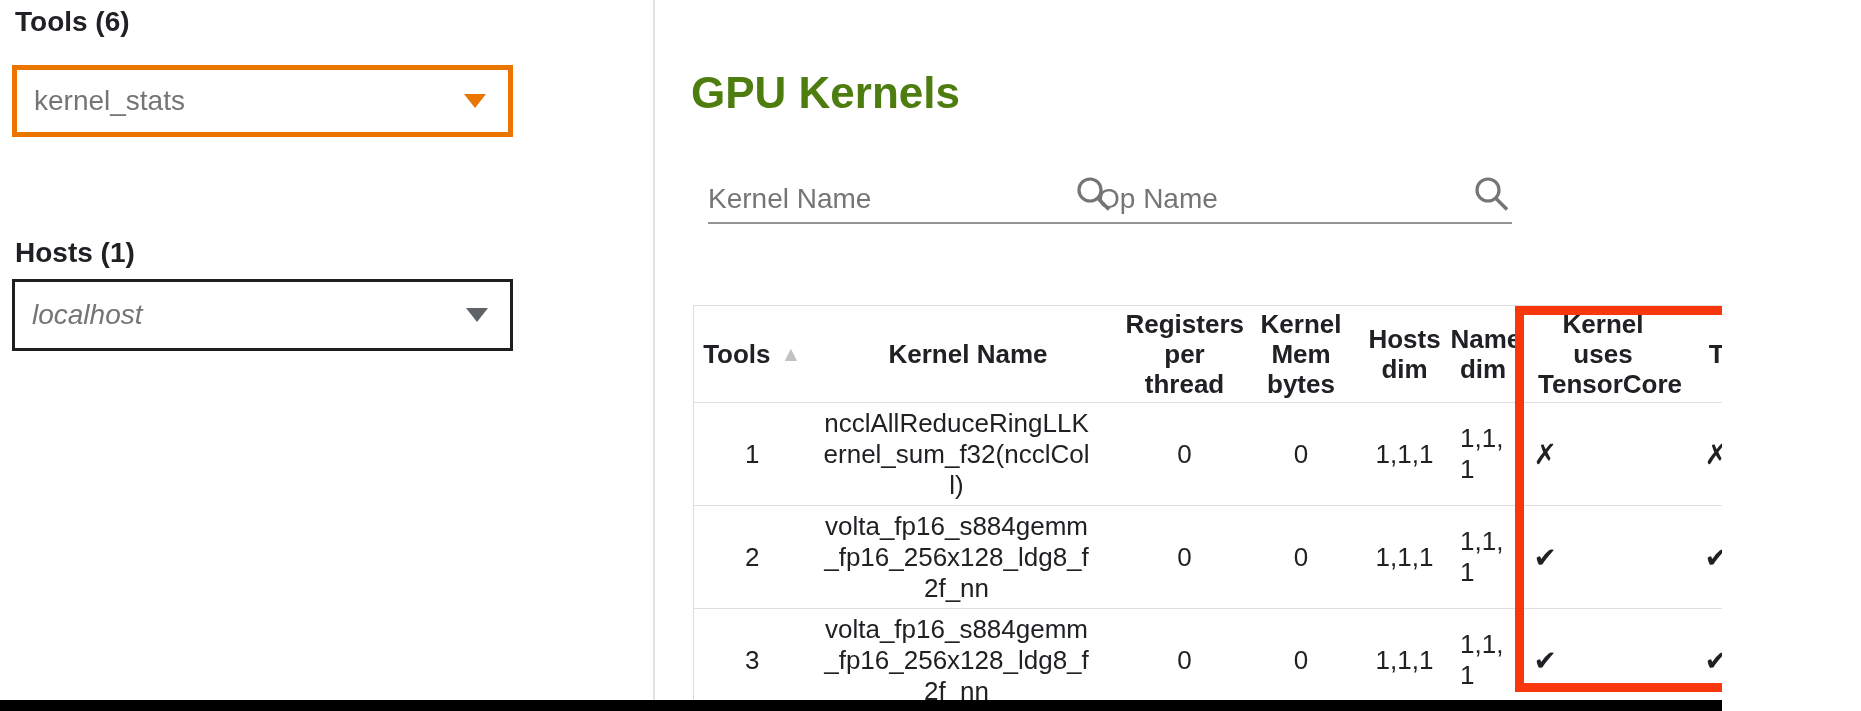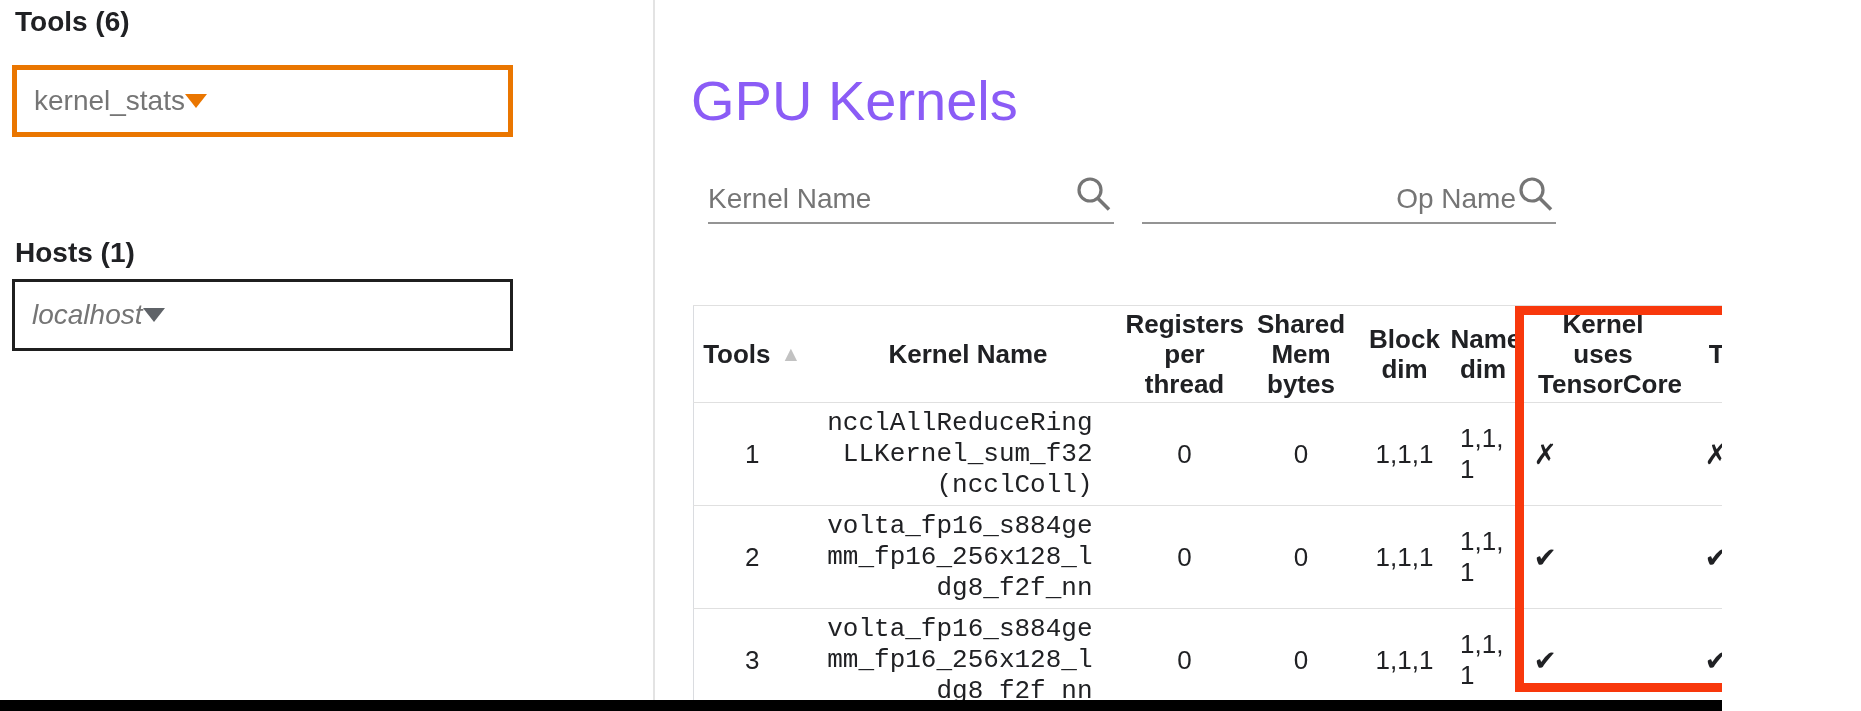--- a/index.html
+++ b/index.html
@@ -7,56 +7,56 @@
     position:relative;width:1722px;height:711px;background:#ffffff;
     font-family:"Liberation Sans","DejaVu Sans",sans-serif;color:#202124;
     overflow:hidden;
   }
   
   .sidebar-heading{position:absolute;left:15px;font-size:28px;font-weight:700;color:#202124;}
   #tools-heading{top:6px;}
   #hosts-heading{top:237px;}
   .select-box{
     position:absolute;left:12px;width:501px;height:72px;box-sizing:border-box;
-    display:flex;align-items:center;
+    display:flex;align-items:center;justify-content:space-between;
     padding:0 22px 0 17px;background:#fff;cursor:pointer;
   }
   #tools-select{top:65px;border:5px solid var(--accent,#ea7600);}
   #hosts-select{top:279px;border:3px solid #1f1f1f;font-style:italic;}
   .select-text{font-size:28px;color:#757575;}
   .caret{width:0;height:0;border-left:11px solid transparent;border-right:11px solid transparent;border-top:14px solid #5f6368;}
   #tools-caret{border-top-color:var(--accent,#ea7600);}
   .divider{position:absolute;left:653px;top:0;width:2px;height:700px;background:#e3e3e3;}
   
-  .page-title{position:absolute;left:691px;top:68px;font-size:56px;font-weight:400;color:#8b5cf6;}
+  .page-title{position:absolute;left:691px;top:68px;font-size:44px;font-weight:700;color:#4d7c0f;}
   .search-field{
     position:absolute;top:168px;height:56px;box-sizing:border-box;
     border-bottom:2px solid #949494;
     display:flex;align-items:flex-end;justify-content:space-between;padding-bottom:7px;
   }
   #kernel-name-field{left:708px;width:406px;}
-  #op-name-field{left:1142px;width:414px;justify-content:flex-end;}
+  #op-name-field{left:1098px;width:414px;}
   .search-placeholder{font-size:28px;color:#757575;}
   .search-icon svg{width:40px;height:40px;display:block;}
   
   .table-wrap{position:absolute;left:693px;top:305px;}
   table{border-collapse:collapse;table-layout:fixed;width:1164px;background:#fff;}
   table,th,td{border:1px solid #e0e0e0;border-left:none;border-right:none;}
   table{border:1px solid #dadce0;}
   thead th{
     height:96px;font-size:26px;font-weight:700;line-height:30px;color:#202124;
     text-align:center;vertical-align:middle;padding:0;cursor:pointer;background:#fff;
   }
   tbody td{
     height:102px;font-size:26px;line-height:31px;color:#202124;
     text-align:center;vertical-align:middle;padding:0;
   }
   th .hdr-constrain{display:inline-block;max-width:130px;}
   .sort-arrow{color:#c2c2c2;font-size:21px;margin-left:10px;vertical-align:2px;}
-  td.col-kernel div{width:272px;margin-left:10px;text-align:right;word-break:break-all;font-family:Liberation Mono, monospace;}
+  td.col-kernel div{width:272px;margin-left:10px;text-align:center;word-break:break-all;}
   td.col-grid div{width:46px;margin:0 auto;text-align:left;word-break:break-all;}
   td.col-tc1{text-align:left;padding-left:18px;font-size:28px;}
   td.col-tc2{text-align:left;padding-left:14px;font-size:28px;}
   
   .annotation-box{
     position:absolute;left:1515px;top:306px;width:346px;height:386px;
     box-sizing:border-box;border:9px solid var(--annotation,#f8380c);pointer-events:none;
   }
   .bottom-bar{position:absolute;left:0;top:700px;width:1861px;height:11px;background:#000;}
 </style>
@@ -115,22 +115,22 @@
           <col style="width:175px">
           <col style="width:167px">
       </colgroup>
       <thead>
         <tr>
           <th>
             <span>Tools</span><span class="sort-arrow">▲</span>
           </th>
           <th>Kernel Name</th>
           <th>Registers per thread</th>
-          <th>Shared Mem bytes</th>
-          <th>Block dim</th>
+          <th>Kernel Mem bytes</th>
+          <th>Hosts dim</th>
           <th>Name dim</th>
           <th>
             <span class="hdr-constrain">Kernel uses TensorCore</span>
           </th>
           <th>
             <span class="hdr-constrain">Op is TensorCore eligible</span>
           </th>
         </tr>
       </thead>
       <tbody>

